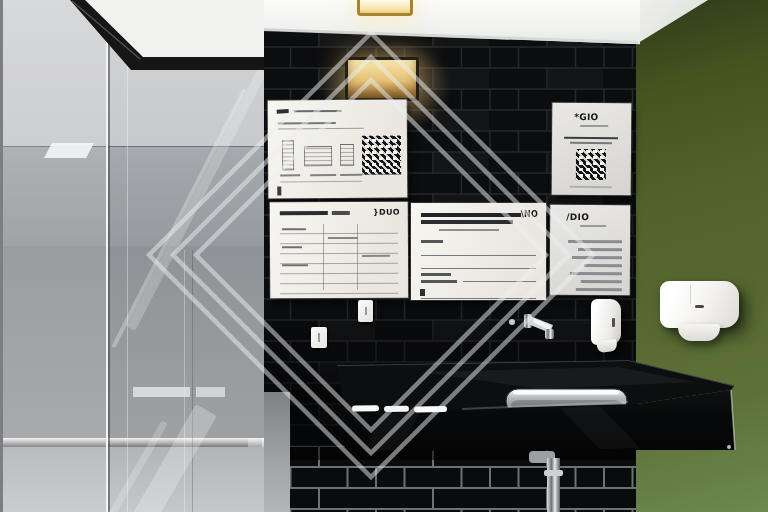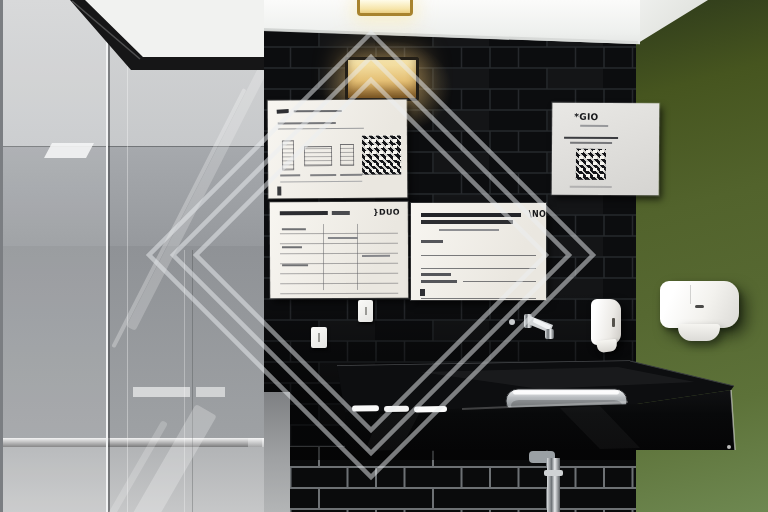--- a/index.html
+++ b/index.html
@@ -49,21 +49,21 @@
   .gseam3{left:184px;top:250px;width:1px;height:262px;background:rgba(255,255,255,.3);}
   .gseam4{left:192px;top:250px;width:1px;height:262px;background:rgba(40,42,45,.25);}
   .gedge-left{left:0;top:0;width:3px;height:512px;background:#7b7e82;}
   .gspot{left:48px;top:143px;width:42px;height:15px;background:#f4f5f5;transform:skewX(-28deg);opacity:.9;}
   .gwin1{left:133px;top:387px;width:57px;height:10px;background:rgba(255,255,255,.6);}
   .gwin2{left:196px;top:387px;width:29px;height:10px;background:rgba(255,255,255,.55);}
   .gdiag{transform-origin:top left;border-radius:3px;}
   
   .poster{background:linear-gradient(115deg,#f8f6f1,#eae7e0 75%);
     box-shadow:0 0 0 1px rgba(255,255,255,.15),3px 4px 7px rgba(0,0,0,.65);overflow:hidden;}
-  .poster.gray{background:linear-gradient(160deg,#e9e8e5,#d5d4d1);padding-left:28px;}
+  .poster.gray{background:linear-gradient(160deg,#e9e8e5,#d5d4d1);}
   .bar{position:absolute;background:#4a4b4e;}
   .logo{position:absolute;font-weight:bold;color:#17181b;letter-spacing:.3px;font-size:9px;line-height:1;}
   .qr{position:absolute;background:
       repeating-linear-gradient(45deg,rgba(246,245,240,.85) 0 2px,rgba(246,245,240,0) 2px 5px),
       repeating-linear-gradient(0deg,#15161a 0 3px,transparent 3px 6px),
       repeating-linear-gradient(90deg,#15161a 0 3px,#f6f5f0 3px 7px);}
   .sketch{position:absolute;border:1px solid rgba(60,60,65,.55);
       background:repeating-linear-gradient(0deg,rgba(70,70,75,.4) 0 1px,transparent 1px 4px);}
   .doodle{position:absolute;background:radial-gradient(ellipse at 45% 40%,rgba(35,36,40,.8),rgba(35,36,40,.2) 55%,transparent 75%);
       filter:blur(.3px);}
@@ -197,34 +197,47 @@
         <div class="trow"></div>
       </div>
     <div class="bar" style="left:12px;top:26px;width:24px;height:2px;background:#6f7073;"></div>
     <div class="bar" style="left:12px;top:44px;width:20px;height:2px;background:#6f7073;"></div>
     <div class="bar" style="left:12px;top:62px;width:26px;height:2px;background:#6f7073;"></div>
     <div class="bar" style="left:58px;top:35px;width:30px;height:2px;background:#85868a;"></div>
     <div class="bar" style="left:92px;top:53px;width:28px;height:2px;background:#85868a;"></div>
   </div>
 
   <div class="abs poster" style="left:411px;top:203px;width:135px;height:97px;">
-    <span class="logo" style="right:0;top:8px;font-size:8px;text-align:right;">\NO</span>
+    <span class="logo" style="right:8px;top:8px;font-size:8px;text-align:right;">\NO</span>
     <div class="bar" style="left:10px;top:10px;width:100px;height:3.5px;background:#232428;"></div>
     <div class="bar" style="left:10px;top:17px;width:92px;height:3.5px;background:#2c2d31;"></div>
     <div class="bar" style="left:28px;top:26px;width:60px;height:1.5px;background:#8e8f92;"></div>
     <div class="bar" style="left:10px;top:37px;width:22px;height:2.5px;background:#55565a;"></div>
     <div class="uline abs" style="left:10px;top:42px;width:115px;"></div>
     <div class="uline abs" style="left:10px;top:55px;width:115px;"></div>
     <div class="bar" style="left:10px;top:70px;width:30px;height:2.5px;background:#55565a;"></div>
     <div class="bar" style="left:10px;top:77px;width:36px;height:2.5px;background:#55565a;"></div>
     <div class="uline abs" style="left:52px;top:68px;width:73px;"></div>
     <div class="uline abs" style="left:10px;top:85px;width:115px;"></div>
     <div class="bar" style="left:9px;top:86px;width:5px;height:7px;background:#2e2f33;"></div>
   </div>
 
+  <div class="abs poster gray" style="left:550px;top:205px;width:80px;height:90px;transform:rotate(.3deg);">
+    <span class="logo" style="left:16px;top:8px;">/DIO</span>
+    <div class="bar" style="left:30px;top:20px;width:26px;height:1.5px;background:#98999c;"></div>
+    <div class="abs" style="left:8px;top:30px;width:64px;height:54px;">
+      <div class="gbar" style="width:85%;"></div>
+        <div class="gbar" style="width:68%;"></div>
+      <div class="gbar" style="width:78%;"></div>
+        <div class="gbar" style="width:60%;"></div>
+      <div class="gbar" style="width:82%;"></div>
+        <div class="gbar" style="width:64%;"></div>
+      <div class="gbar" style="width:72%;"></div>
+    </div>
+  </div>
 
   <div class="switch" style="left:358px;top:300px;width:15px;height:22px;"></div>
   <div class="switch" style="left:311px;top:327px;width:16px;height:21px;"></div>
 
   <svg class="overlay-svg" width="768" height="512" viewBox="0 0 768 512">
     <defs>
       <linearGradient id="cfront" x1="0" y1="0" x2="0" y2="1">
         <stop offset="0" stop-color="#101113"></stop>
           <stop offset=".4" stop-color="#08090a"></stop>
           <stop offset="1" stop-color="#050506"></stop>

